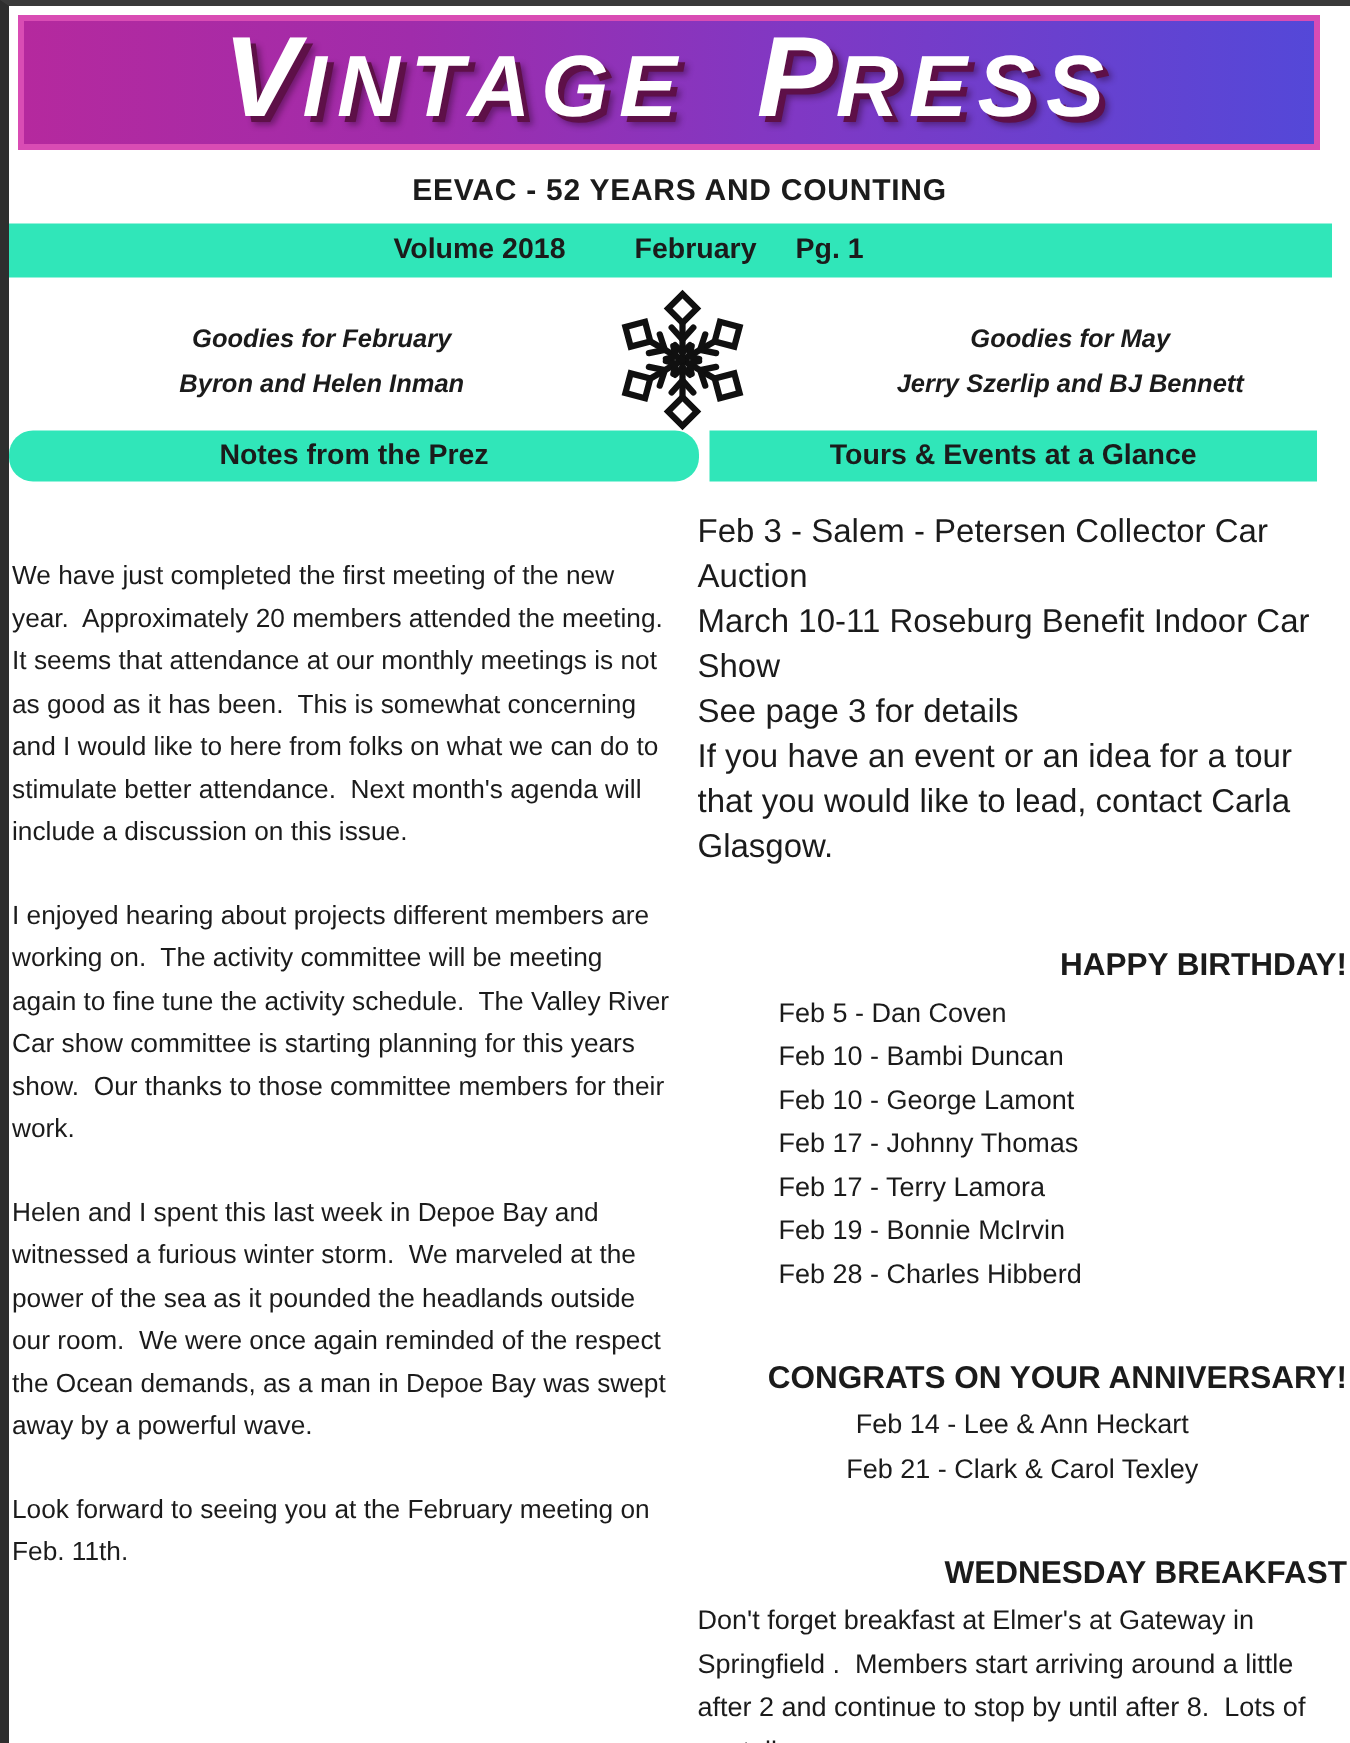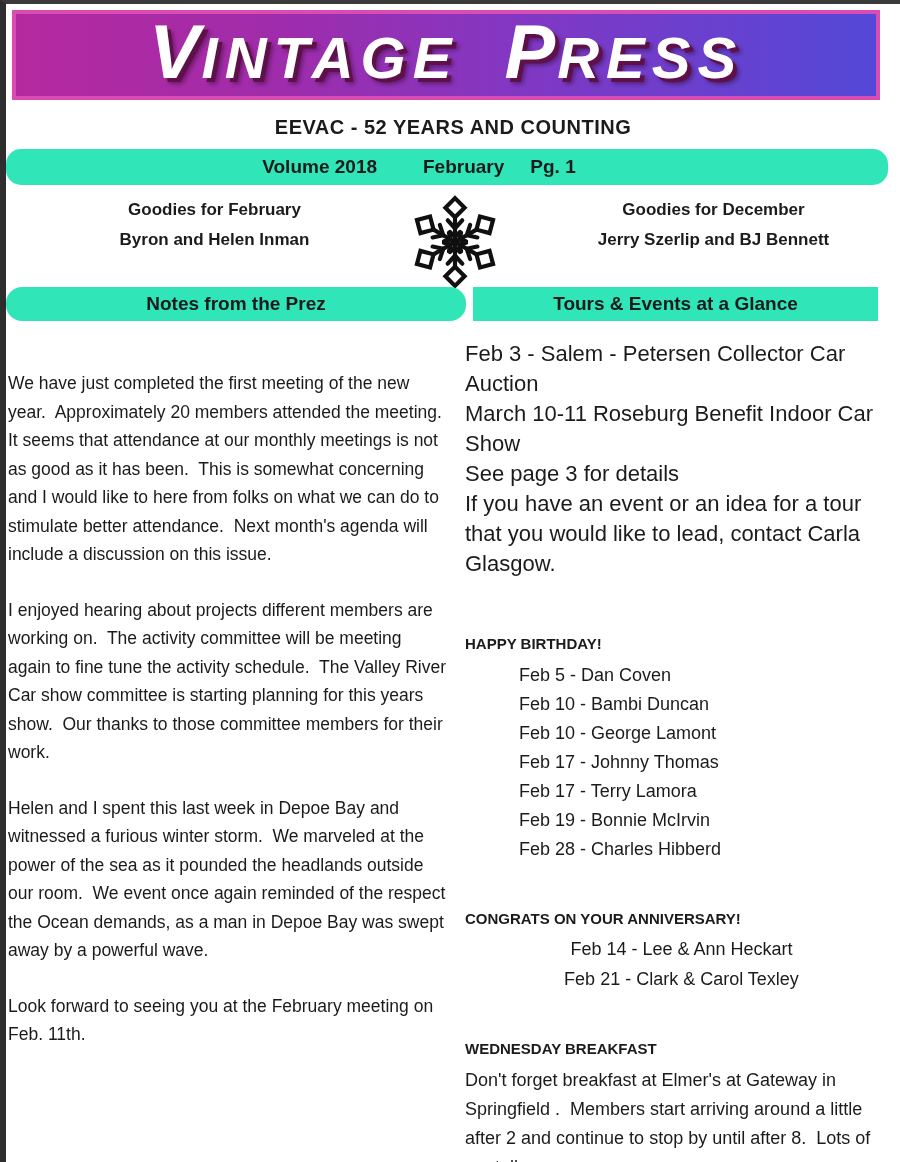--- a/index.html
+++ b/index.html
@@ -43,31 +43,30 @@
   }
 
   
   .issue-bar {
     margin-top:10px;
     width:882px; height:36px;
     background:#30e6b9;
     display:flex; align-items:center; justify-content:center;
     font-weight:bold; font-size:19px;
     transform:translateX(0);
-    border-radius:15px;
   }
   .issue-bar .inner { display:flex; align-items:center; transform:translateX(-28px); }
   .issue-bar .gap-lg { width:46px; }
   .issue-bar .gap-sm { width:26px; }
 
   
   .goodies-row {
     margin-top:6px;
     height:96px;
-    display:flex; align-items:flex-start;
+    display:flex; align-items:center;font-style:italic;
   }
   .goodies {
     width:380px; padding-top:4px;
     text-align:center; font-weight:bold; font-size:17px; line-height:30px;
   }
   .goodies.left  { margin-left:22px; }
   .goodies.right { margin-left:18px; }
   .snowflake-wrap { width:110px; display:flex; justify-content:center; margin-top:2px; }
 
   
@@ -89,21 +88,21 @@
     margin:0 0 27px 0;
     font-size:17.5px; line-height:28.5px;
     white-space:pre-wrap;
   }
   .col-right {
     flex:1; padding:18px 2px 0 4px; box-sizing:border-box;
   }
   .events div { font-size:22px; line-height:30px; white-space:pre-wrap; }
 
   .section-heading {
-    text-align:left; font-weight:bold; font-size:15px; line-height:30px;
+    text-align:right; font-weight:bold; font-size:21px; line-height:30px;
   }
   .birthdays { margin-top:50px; }
   .birthday-list { margin-top:2px; padding-left:54px; }
   .birthday-list div { font-size:18px; line-height:29px; }
 
   .anniversaries { margin-top:40px; }
   .anniversary-list div { text-align:center; font-size:18px; line-height:30px; }
 
   .breakfast { margin-top:40px; }
   .breakfast .text {
@@ -154,36 +153,36 @@
         </defs>
         <use href="#arm"></use>
         <use href="#arm" transform="rotate(60)"></use>
         <use href="#arm" transform="rotate(120)"></use>
         <use href="#arm" transform="rotate(180)"></use>
         <use href="#arm" transform="rotate(240)"></use>
         <use href="#arm" transform="rotate(300)"></use>
       </svg>
     </div>
     <div class="goodies right">
-      <div>Goodies for December</div>
+      <div>Goodies for May</div>
       <div>Jerry Szerlip and BJ Bennett</div>
     </div>
   </div>
 
   <div class="col-headers">
     <div class="col-header left">Notes from the Prez</div>
     <div class="col-header right">Tours &amp; Events at a Glance</div>
   </div>
 
   <div class="columns">
 
     <div class="col-left">
       <p>We have just completed the first meeting of the new year.  Approximately 20 members attended the meeting.   It seems that attendance at our monthly meetings is not as good as it has been.  This is somewhat concerning and I would like to here from folks on what we can do to stimulate better attendance.  Next month's agenda will include a discussion on this issue.</p>
       <p>I enjoyed hearing about projects different members are working on.  The activity committee will be meeting again to fine tune the activity schedule.  The Valley River Car show committee is starting planning for this years show.  Our thanks to those committee members for their work.</p>
-      <p>Helen and I spent this last week in Depoe Bay and witnessed a furious winter storm.  We marveled at the power of the sea as it pounded the headlands outside our room.  We event once again reminded of the respect the Ocean demands, as a man in Depoe Bay was swept away by a powerful wave.</p>
+      <p>Helen and I spent this last week in Depoe Bay and witnessed a furious winter storm.  We marveled at the power of the sea as it pounded the headlands outside our room.  We were once again reminded of the respect the Ocean demands, as a man in Depoe Bay was swept away by a powerful wave.</p>
       <p>Look forward to seeing you at the February meeting on Feb. 11th.</p>
     </div>
 
     <div class="col-right">
 
       <div class="events">
         <div>Feb 3 - Salem - Petersen Collector Car Auction</div>
         <div>March 10-11 Roseburg Benefit Indoor Car Show</div>
         <div>See page 3 for details</div>
         <div>If you have an event or an idea for a tour that you would like to lead, contact Carla Glasgow.</div>

